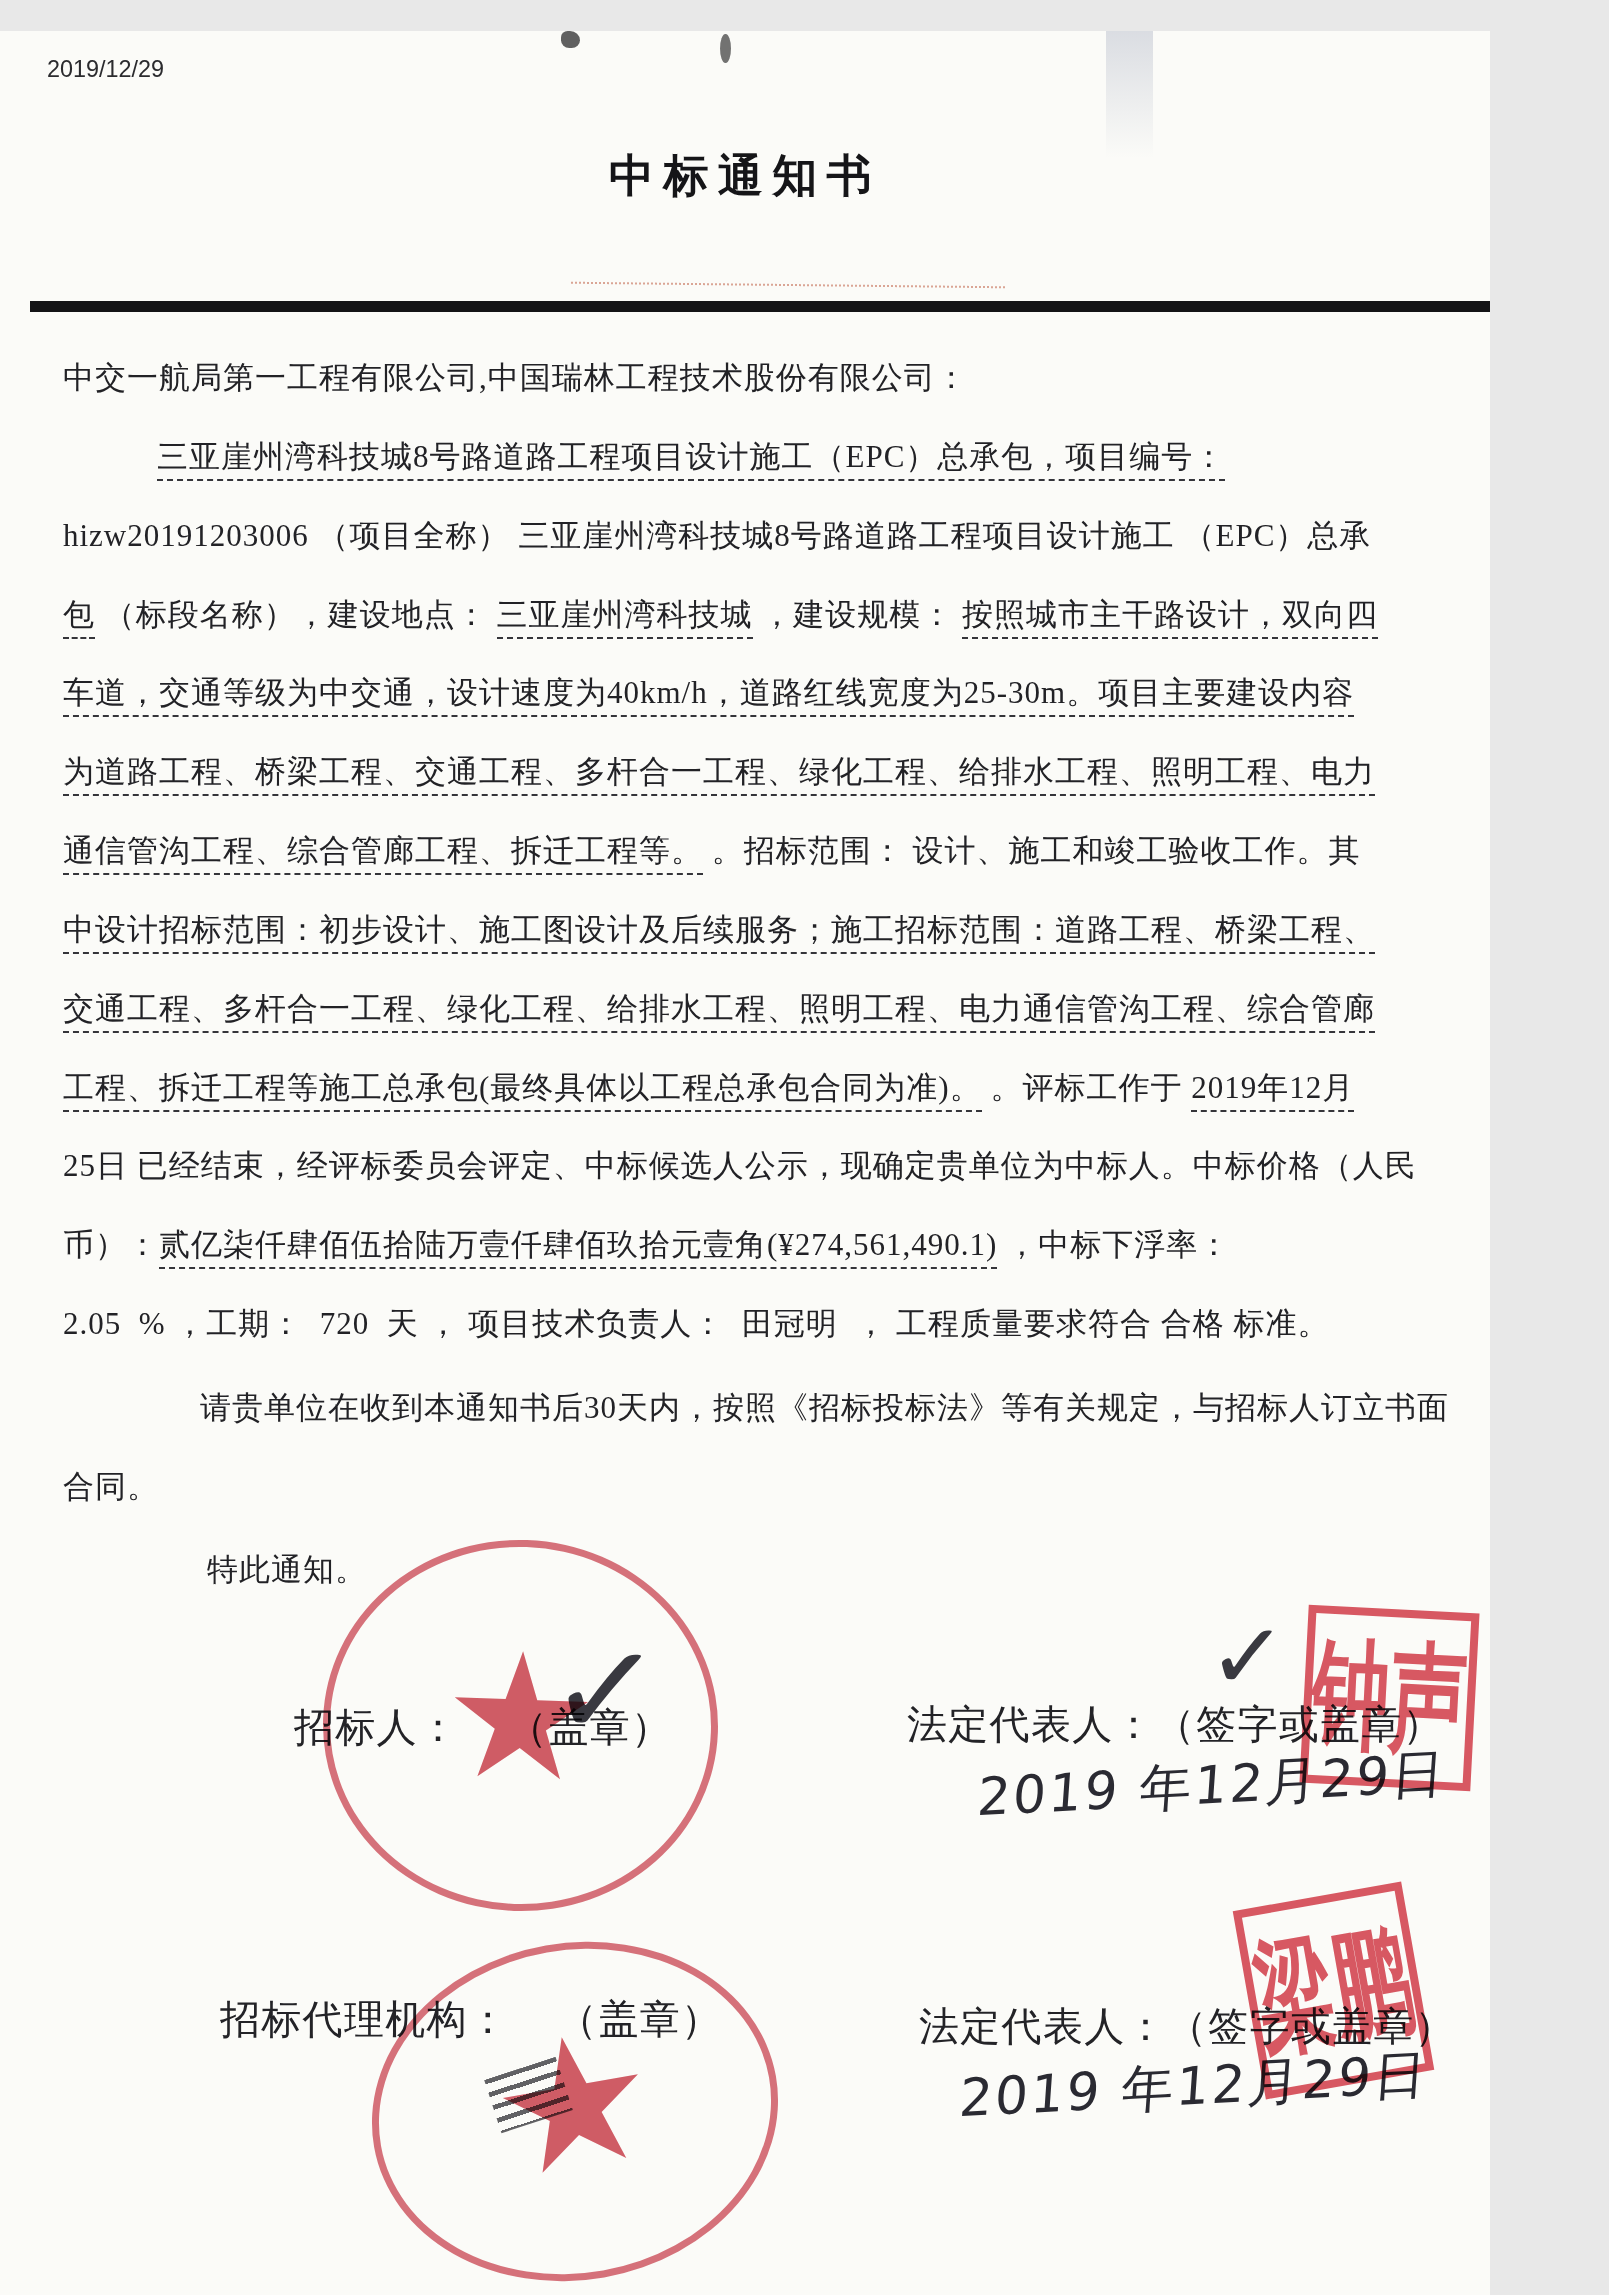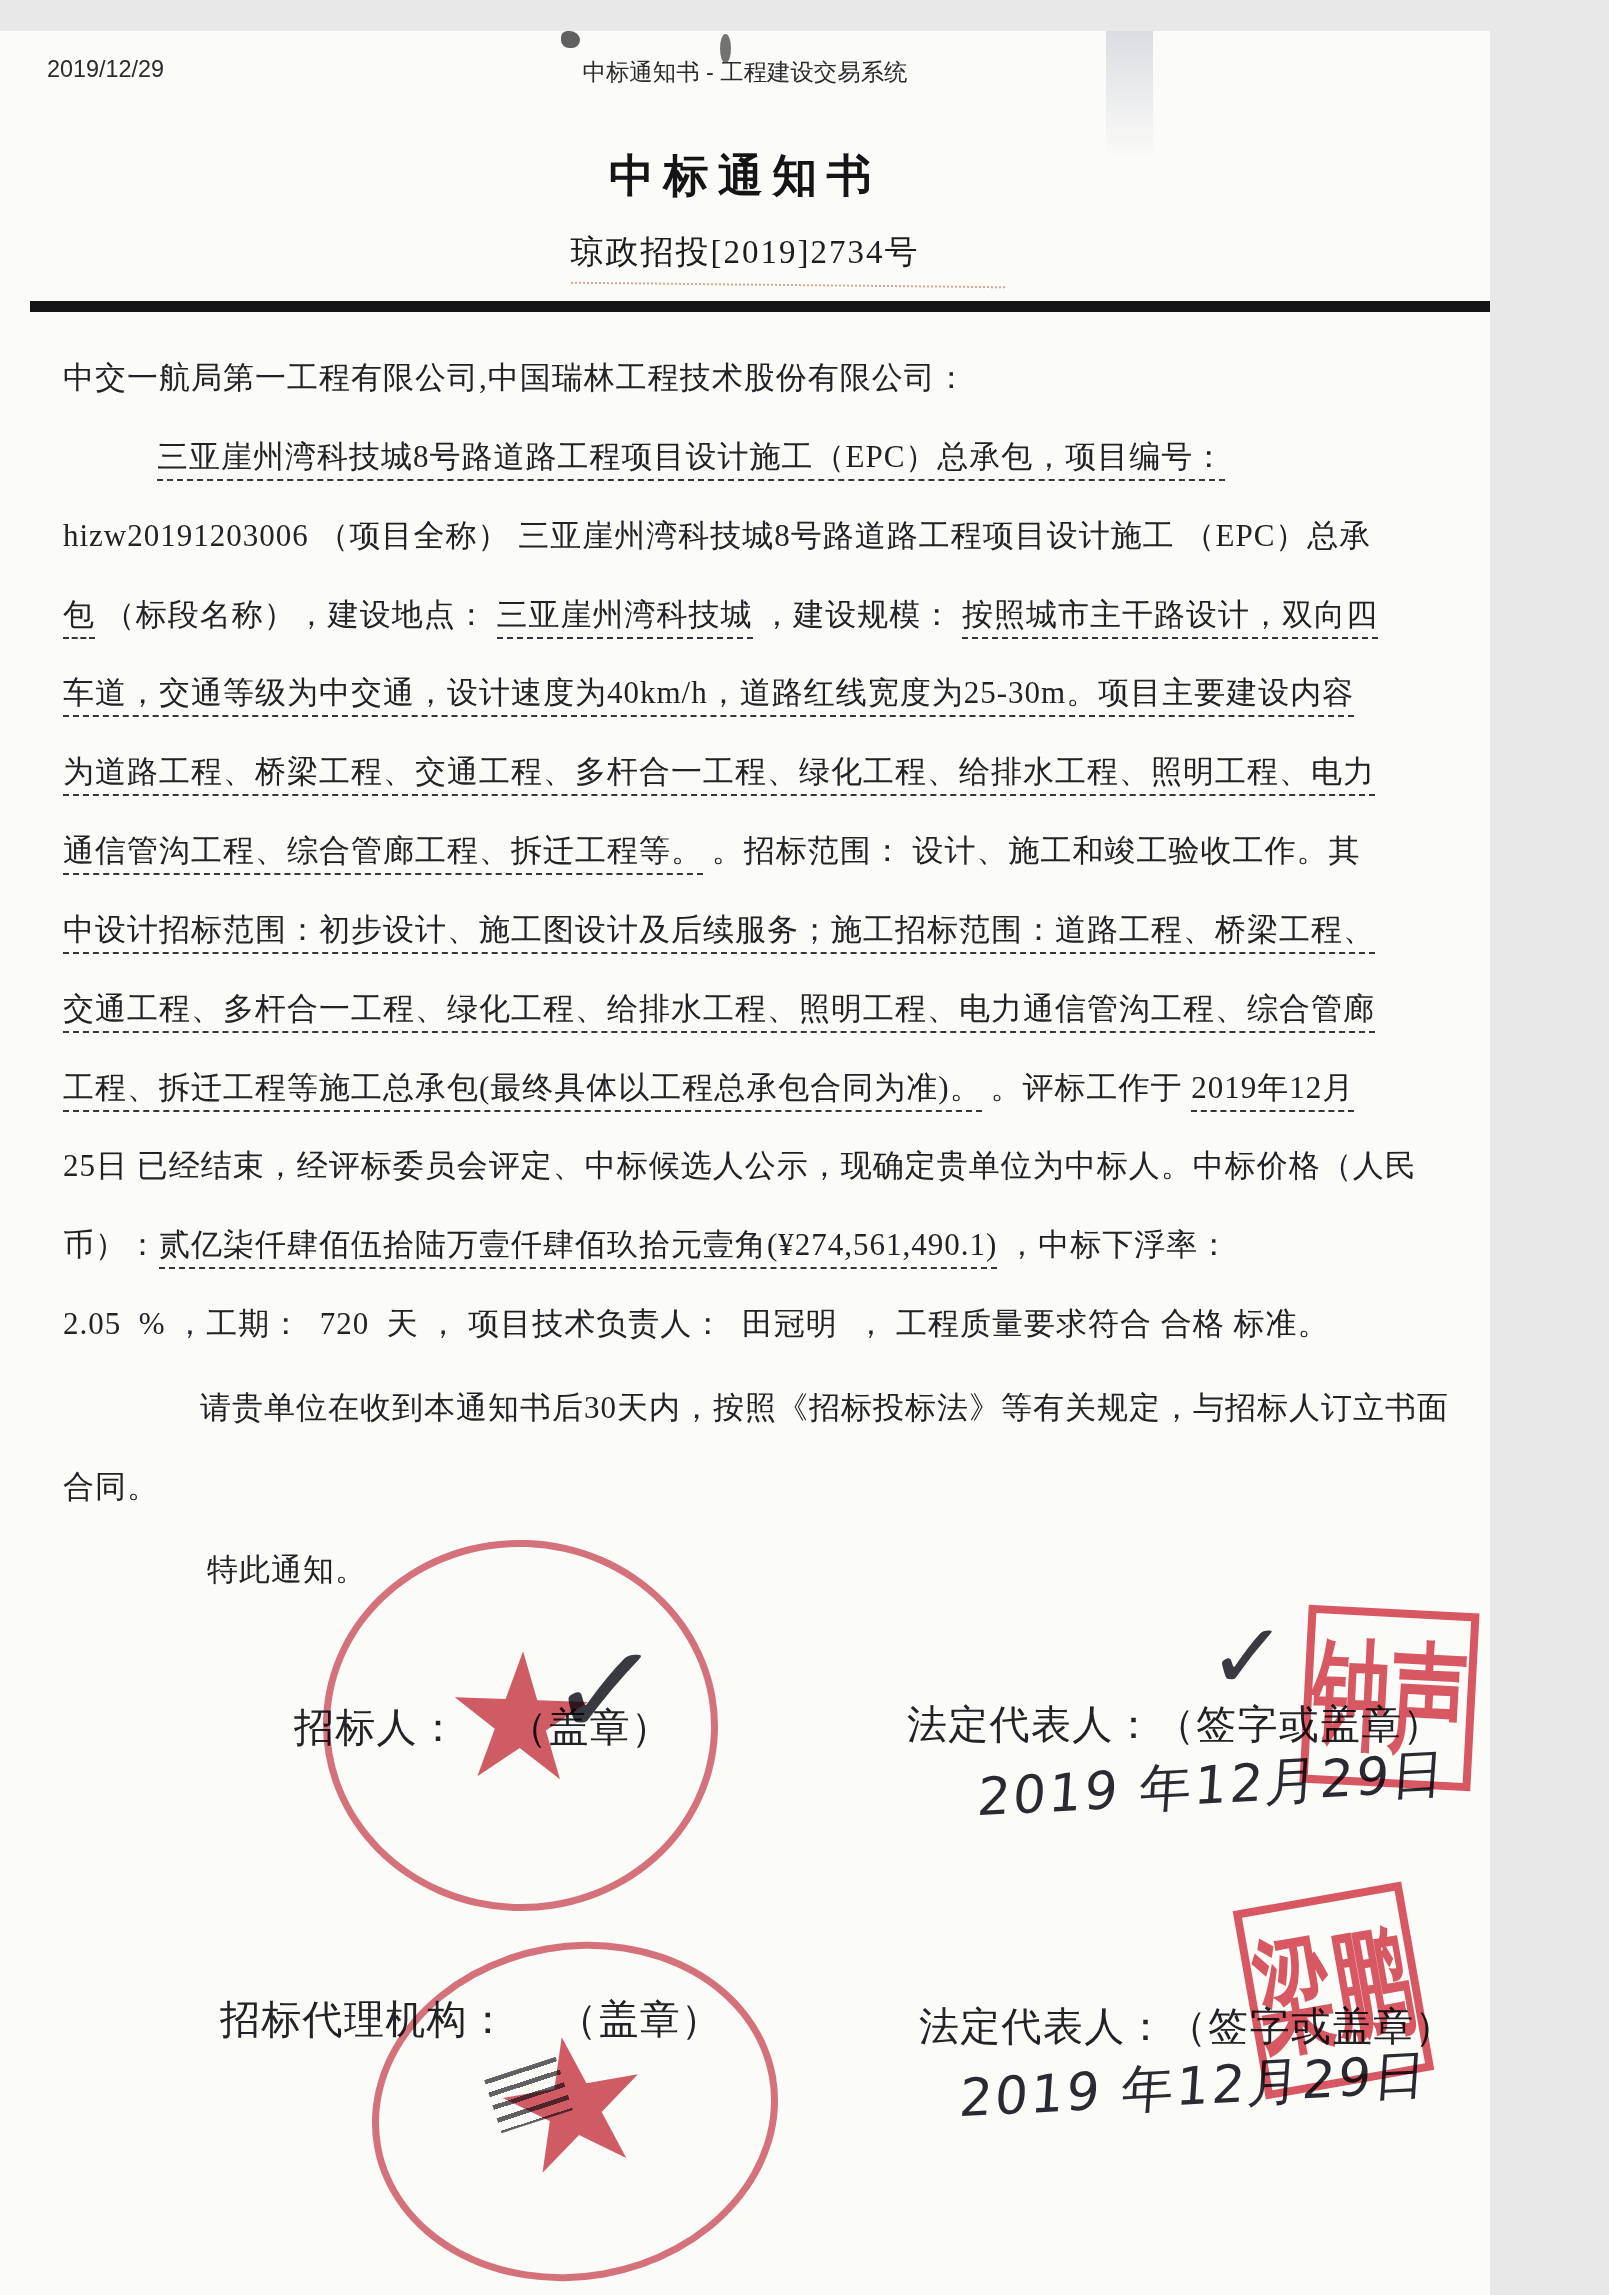--- a/index.html
+++ b/index.html
@@ -35,30 +35,28 @@
   .checkmark{position:absolute;z-index:6;color:#3a3a42;font-family:"DejaVu Sans",sans-serif;font-weight:bold;mix-blend-mode:multiply;}
   
   .artifact{position:absolute;z-index:1;}
 </style>
 </head>
 <body>
 
 <div id="page">
 
   <div class="abs print-hf" id="hdr-date">2019/12/29</div>
-  <div class="abs print-hf" id="hdr-title">中标通知书 - 工程建设交易系统</div>
 
   <div class="artifact" style="left:561px;top:0;width:18.7px;height:17.4px;background:#3a3a3a;border-radius:40% 60% 50% 50%;opacity:.8;"></div>
   <div class="artifact" style="left:720px;top:2.7px;width:10.7px;height:29px;background:#444;border-radius:50%;opacity:.75;"></div>
   <div class="artifact" style="left:1106px;top:0;width:47px;height:127px;background:linear-gradient(180deg,rgba(120,130,160,.25),rgba(120,130,160,0));"></div>
   <div class="artifact" style="left:571px;top:253px;width:434px;border-top:2.7px dotted rgba(185,80,50,.5);transform:rotate(.6deg);"></div>
   <div class="artifact" style="left:491px;top:2036px;width:75px;height:56px;transform:rotate(-18deg);opacity:.75;background:repeating-linear-gradient(180deg,#2e2e33 0 4.7px,transparent 4.7px 13.4px);"></div>
 
   <div class="abs" id="doc-title">中标通知书</div>
-  <div class="abs" id="doc-num">琼政招投[2019]2734号</div>
   <div class="abs" id="rule"></div>
 
   <div id="body-lines">
       <div class="bline" style="left: 63px; top: 326px;"><span>中交一航局第一工程有限公司,中国瑞林工程技术股份有限公司：</span></div>
       <div class="bline" style="left: 157px; top: 405px;"><span class="u">三亚崖州湾科技城8号路道路工程项目设计施工（EPC）总承包，项目编号：</span></div>
       <div class="bline" style="left: 63px; top: 484px;"><span>hizw20191203006 （项目全称） 三亚崖州湾科技城8号路道路工程项目设计施工 （EPC）总承</span></div>
       <div class="bline" style="left: 63px; top: 563px;"><span class="u">包</span><span> （标段名称），建设地点： </span><span class="u">三亚崖州湾科技城</span><span> ，建设规模： </span><span class="u">按照城市主干路设计，双向四</span></div>
       <div class="bline" style="left: 63px; top: 641px;"><span class="u">车道，交通等级为中交通，设计速度为40km/h，道路红线宽度为25-30m。项目主要建设内容</span></div>
       <div class="bline" style="left: 63px; top: 720px;"><span class="u">为道路工程、桥梁工程、交通工程、多杆合一工程、绿化工程、给排水工程、照明工程、电力</span></div>
       <div class="bline" style="left: 63px; top: 799px;"><span class="u">通信管沟工程、综合管廊工程、拆迁工程等。</span><span> 。招标范围： 设计、施工和竣工验收工作。其</span></div>

